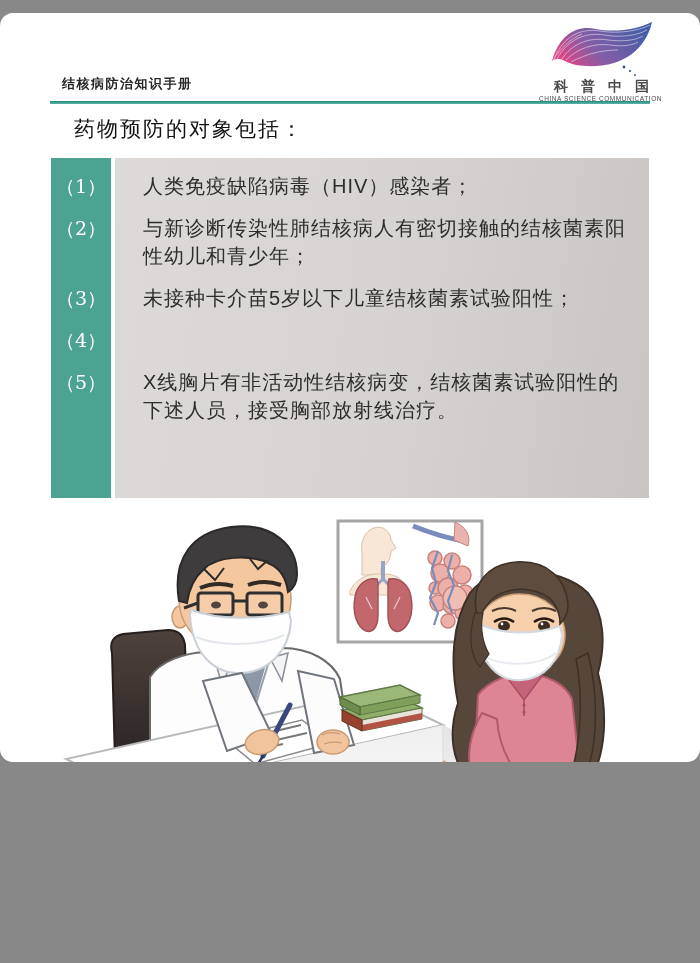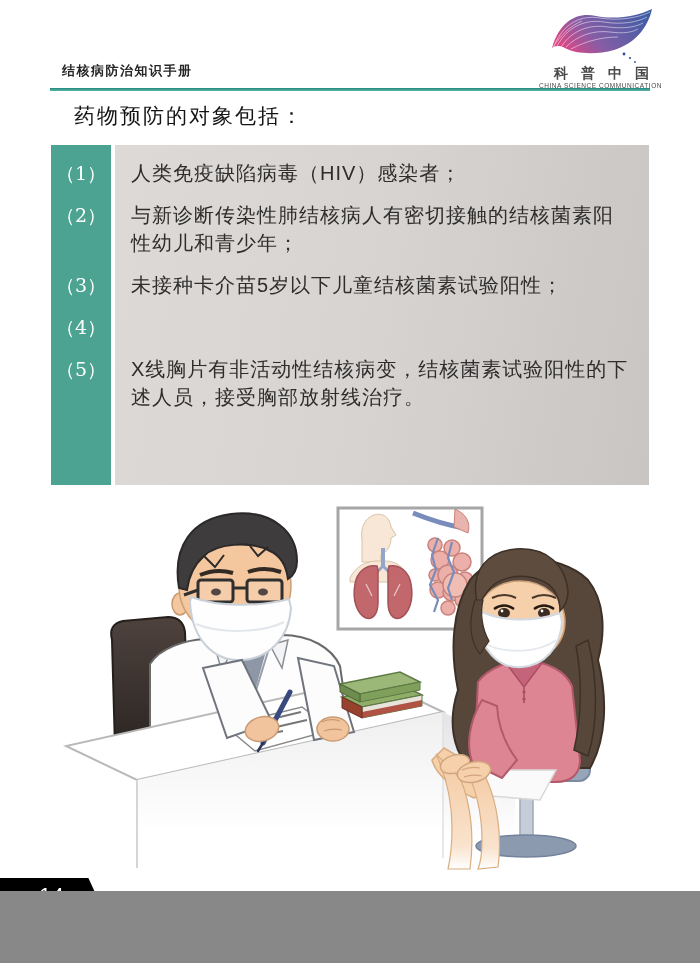--- a/index.html
+++ b/index.html
@@ -1,18 +1,18 @@
 <!DOCTYPE html>
 <html><head>
 <meta charset="utf-8">
 <style>
   html,body{margin:0;padding:0;background:#888;}
   .page{
-    position:relative;width:700px;height:891px;margin:0 auto;background:#ffffff;
-    font-family:"Liberation Sans","DejaVu Sans",sans-serif;overflow:hidden;
+    position:relative;width:700px;height:749px;margin:13px auto;background:#ffffff;
+    font-family:"Liberation Sans","DejaVu Sans",sans-serif;overflow:hidden;border-radius:13px;
   }
   
   .booklet-title{
     position:absolute;left:62px;top:62px;font-size:13px;font-weight:bold;
     letter-spacing:1.5px;color:#262626;
   }
   .header-rule{
     position:absolute;left:50px;top:88px;width:600px;height:3px;
     background:linear-gradient(#1f8a7c,#5fb5a8);
   }
@@ -33,21 +33,21 @@
       linear-gradient(to right, #4da392 0px, #4da392 60px, #ffffff 60px, #ffffff 64px, rgba(0,0,0,0) 64px),
       linear-gradient(100deg, #dfdbd8 0%, #d7d3d0 55%, #c9c5c2 100%);
   }
   .list-item{display:flex;margin-bottom:14px;}
   .item-number{
     width:60px;flex:0 0 60px;text-align:center;color:#ffffff;
     font-family:"DejaVu Serif","Liberation Serif",serif;
     font-size:19px;line-height:28px;
   }
   .item-text{
-    flex:1;margin-left:4px;padding:0 16px 0 16px;
+    flex:1;margin-left:4px;padding:0 16px 0 28px;
     font-size:20px;line-height:28px;letter-spacing:1px;color:#2d2d2d;
   }
   
   .illustration{position:absolute;left:0;top:495px;width:700px;height:400px;}
   
   .page-badge{
     position:absolute;left:0;top:878px;width:104px;height:34px;
     background:#000000;clip-path:polygon(0 0,85% 0,100% 100%,0 100%);
     color:#ffffff;font-size:21px;line-height:34px;text-align:center;
     letter-spacing:1px;

